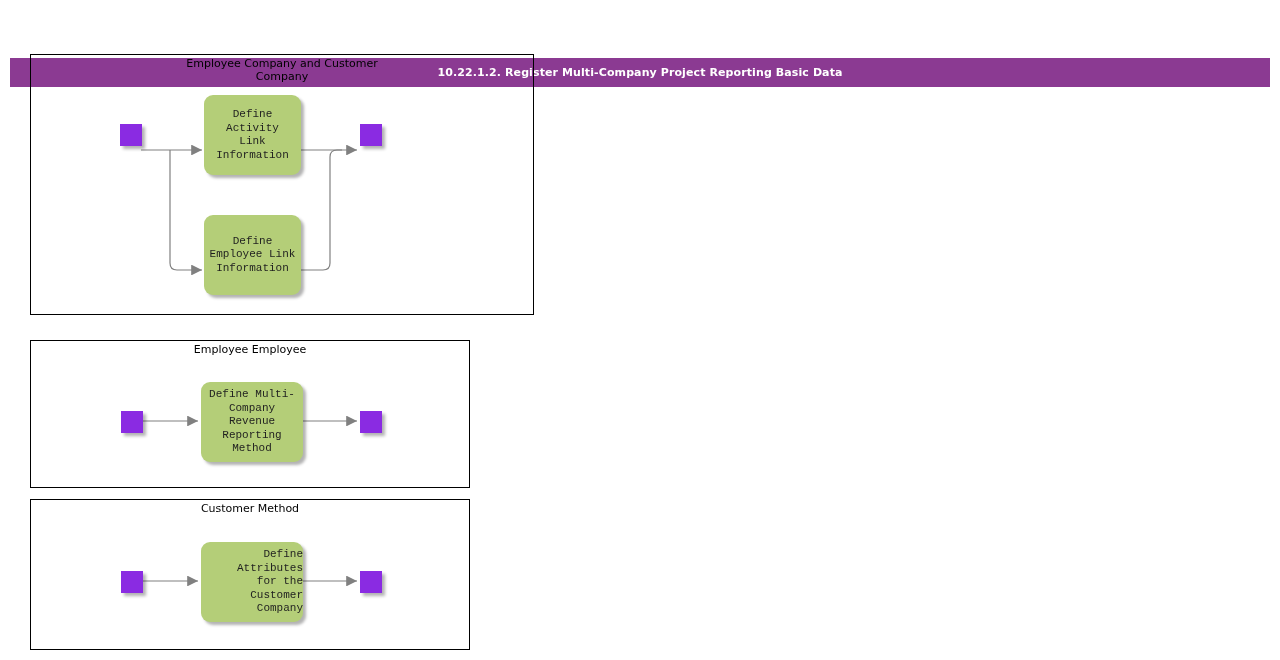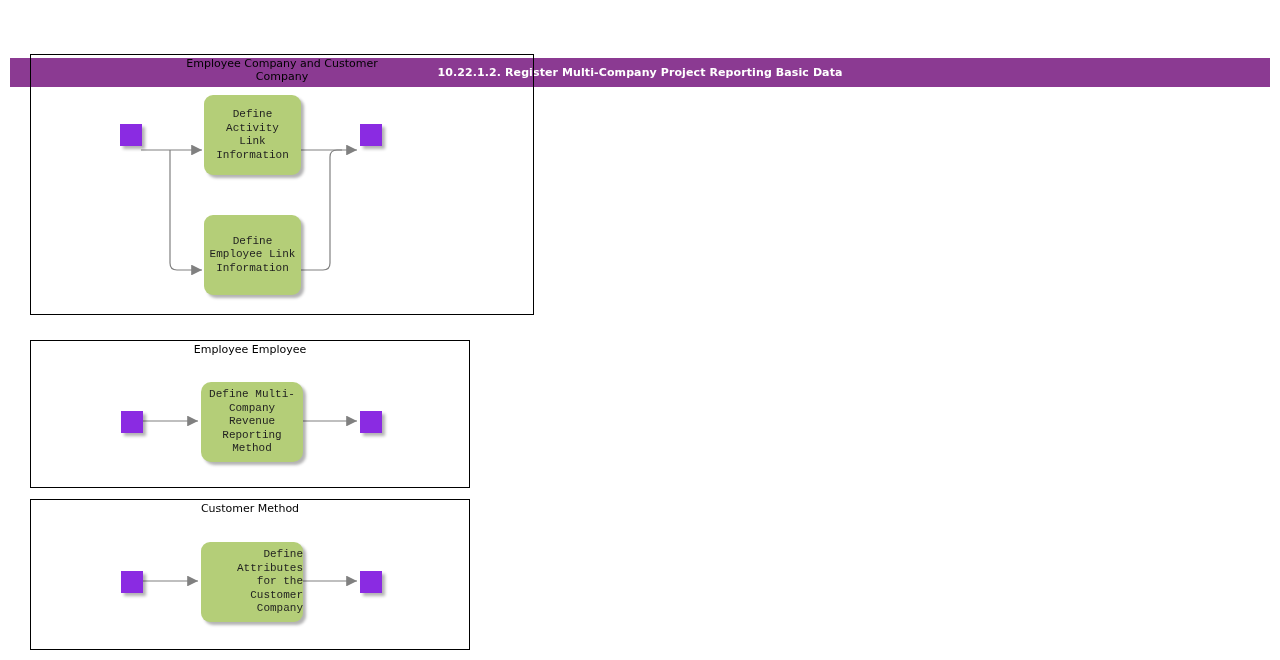--- a/index.html
+++ b/index.html
@@ -68,21 +68,21 @@
     color: var(--task-text, #1f1f1f);
     white-space: pre-line;
     z-index: 2;
     cursor: pointer;
     font-family: Liberation Mono, monospace;
   }
   
   #task-activity-link  { left: 173px; top: 40px;  width: 97px;  height: 80px; }
   #task-employee-link  { left: 173px; top: 160px; width: 97px;  height: 80px; }
   
-  #task-revenue-method { left: 170px; top: 41px;  width: 102px; height: 80px; border-radius: 10px; }
+  #task-revenue-method { left: 170px; top: 41px;  width: 102px; height: 80px; }
   
   #task-customer-attr  { left: 170px; top: 42px;  width: 102px; height: 80px; text-align: right; }
   
   .node-square {
     position: absolute;
     width: 22px; height: 22px;
     background: var(--node-purple, #8A2BE2);
     box-shadow: 3px 3px 3px rgba(0,0,0,0.30);
     z-index: 2;
     cursor: pointer;

